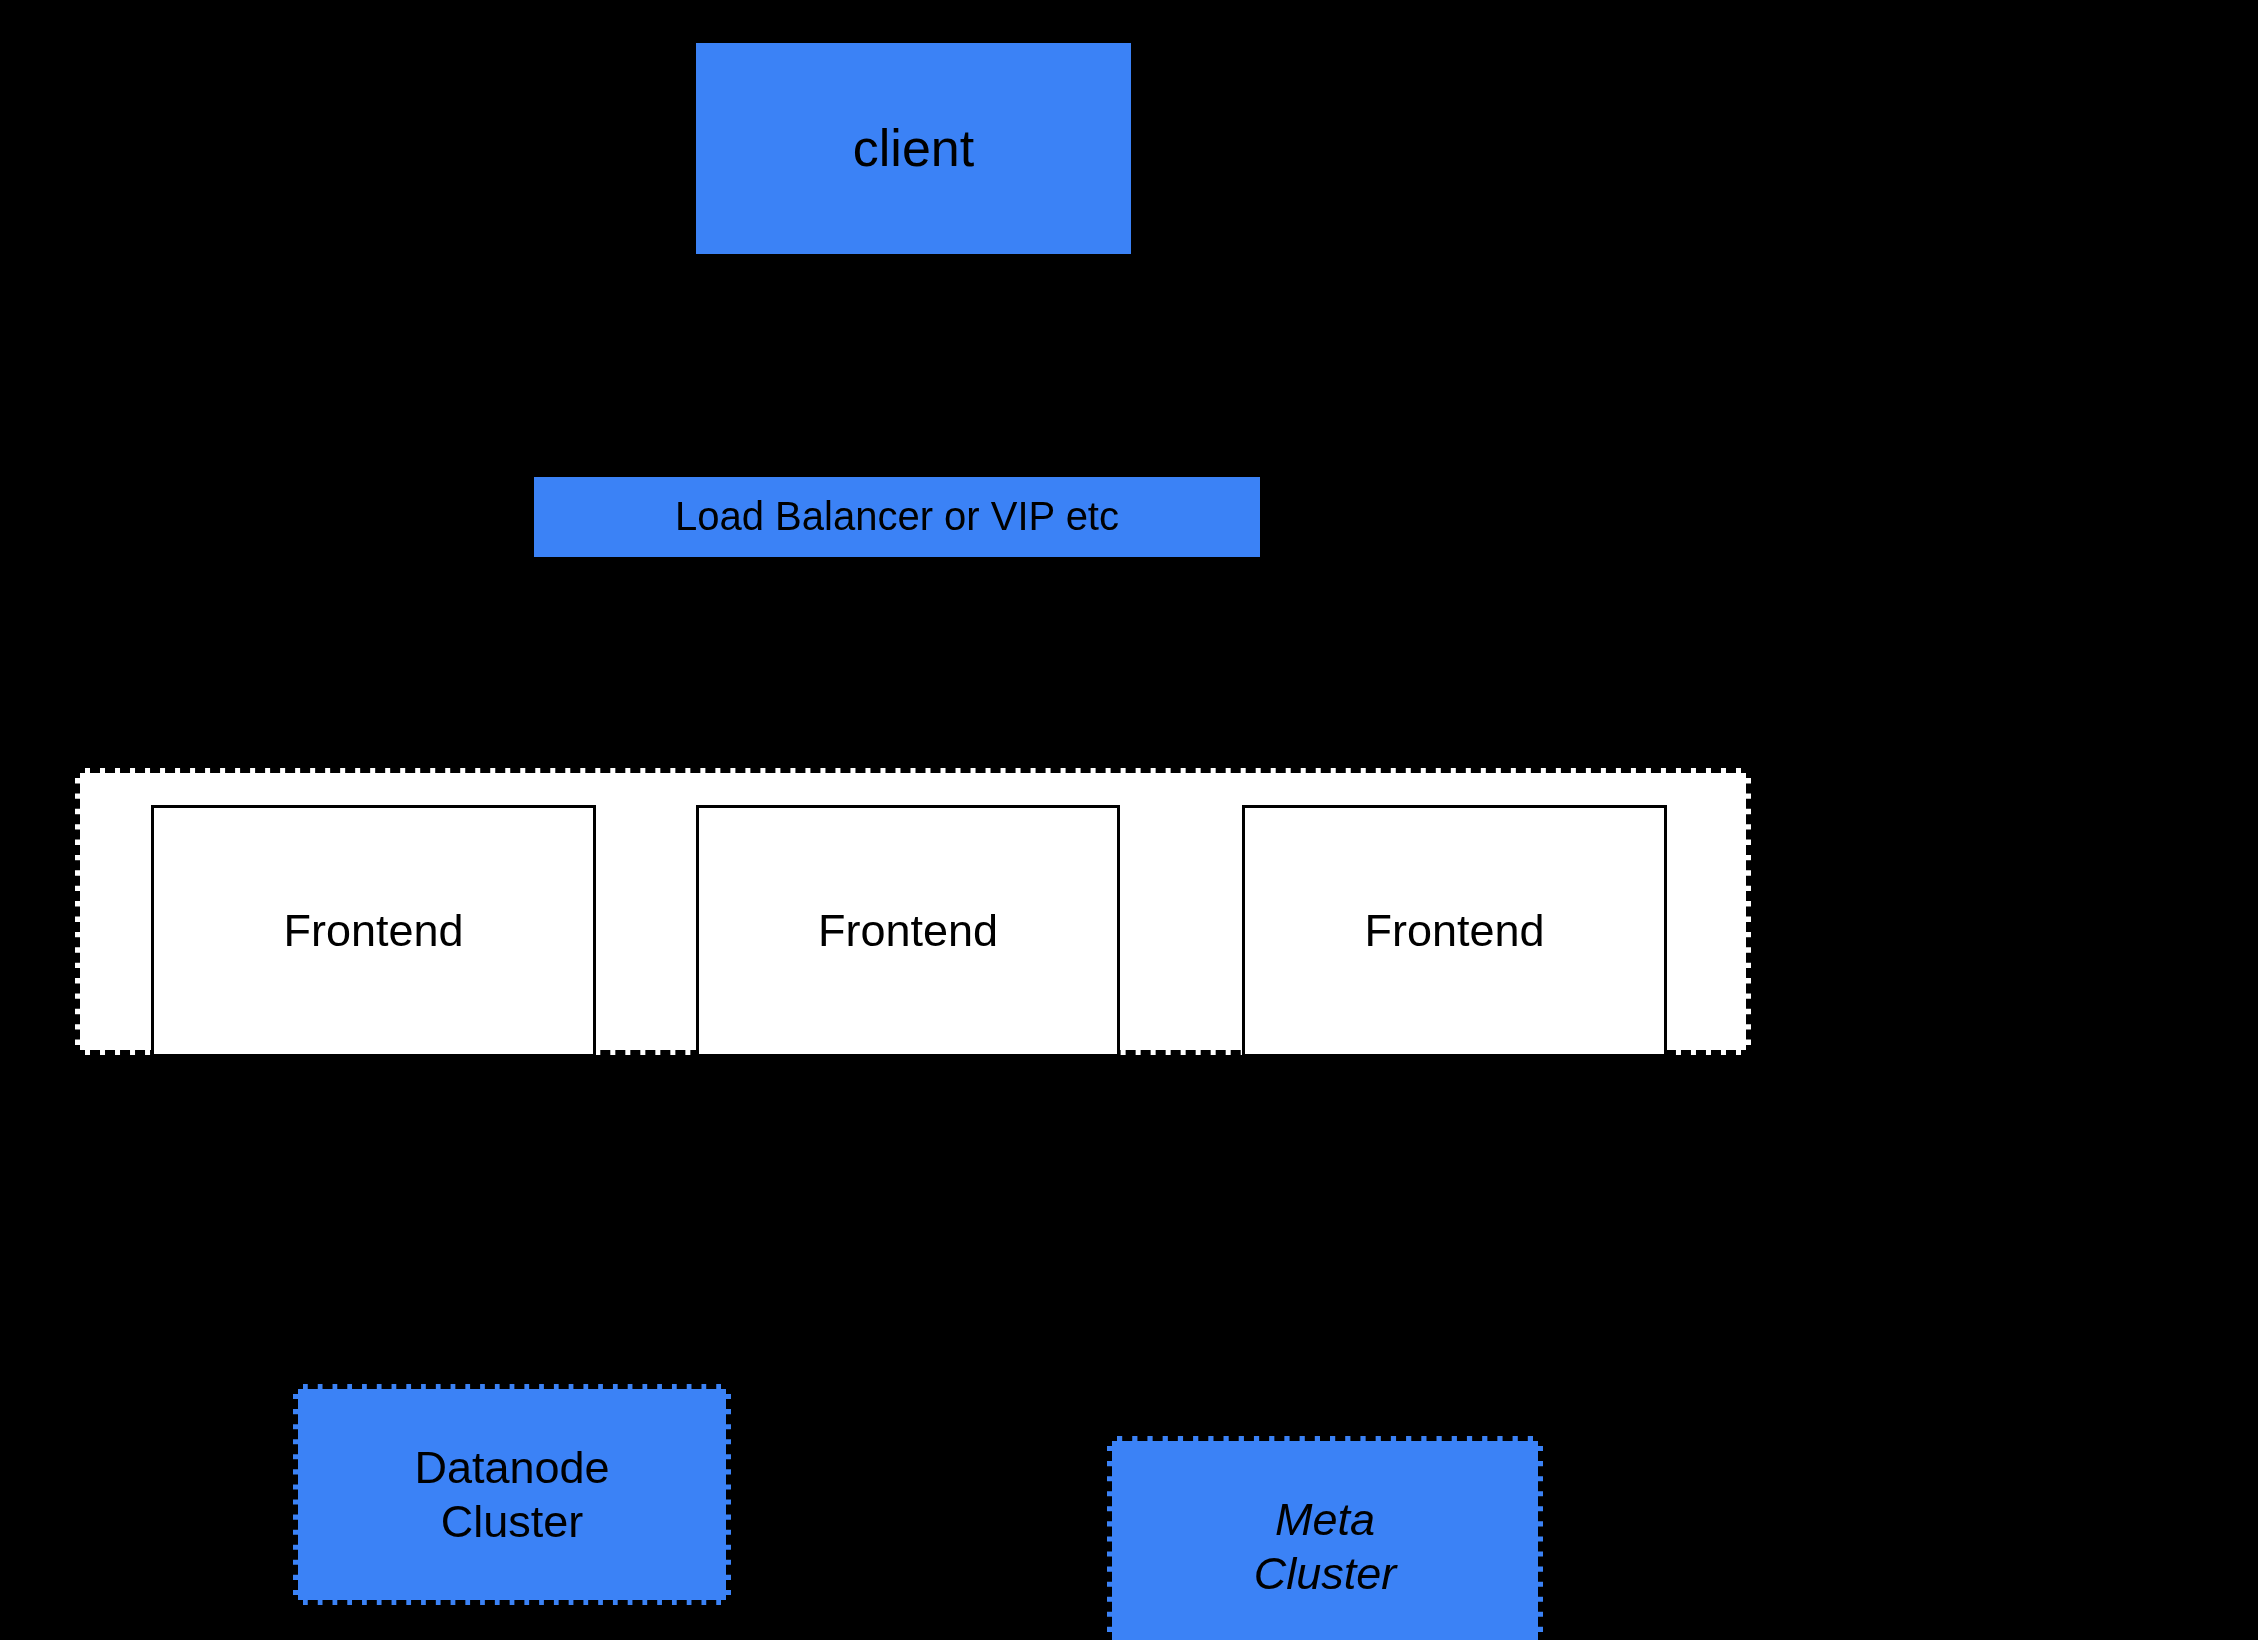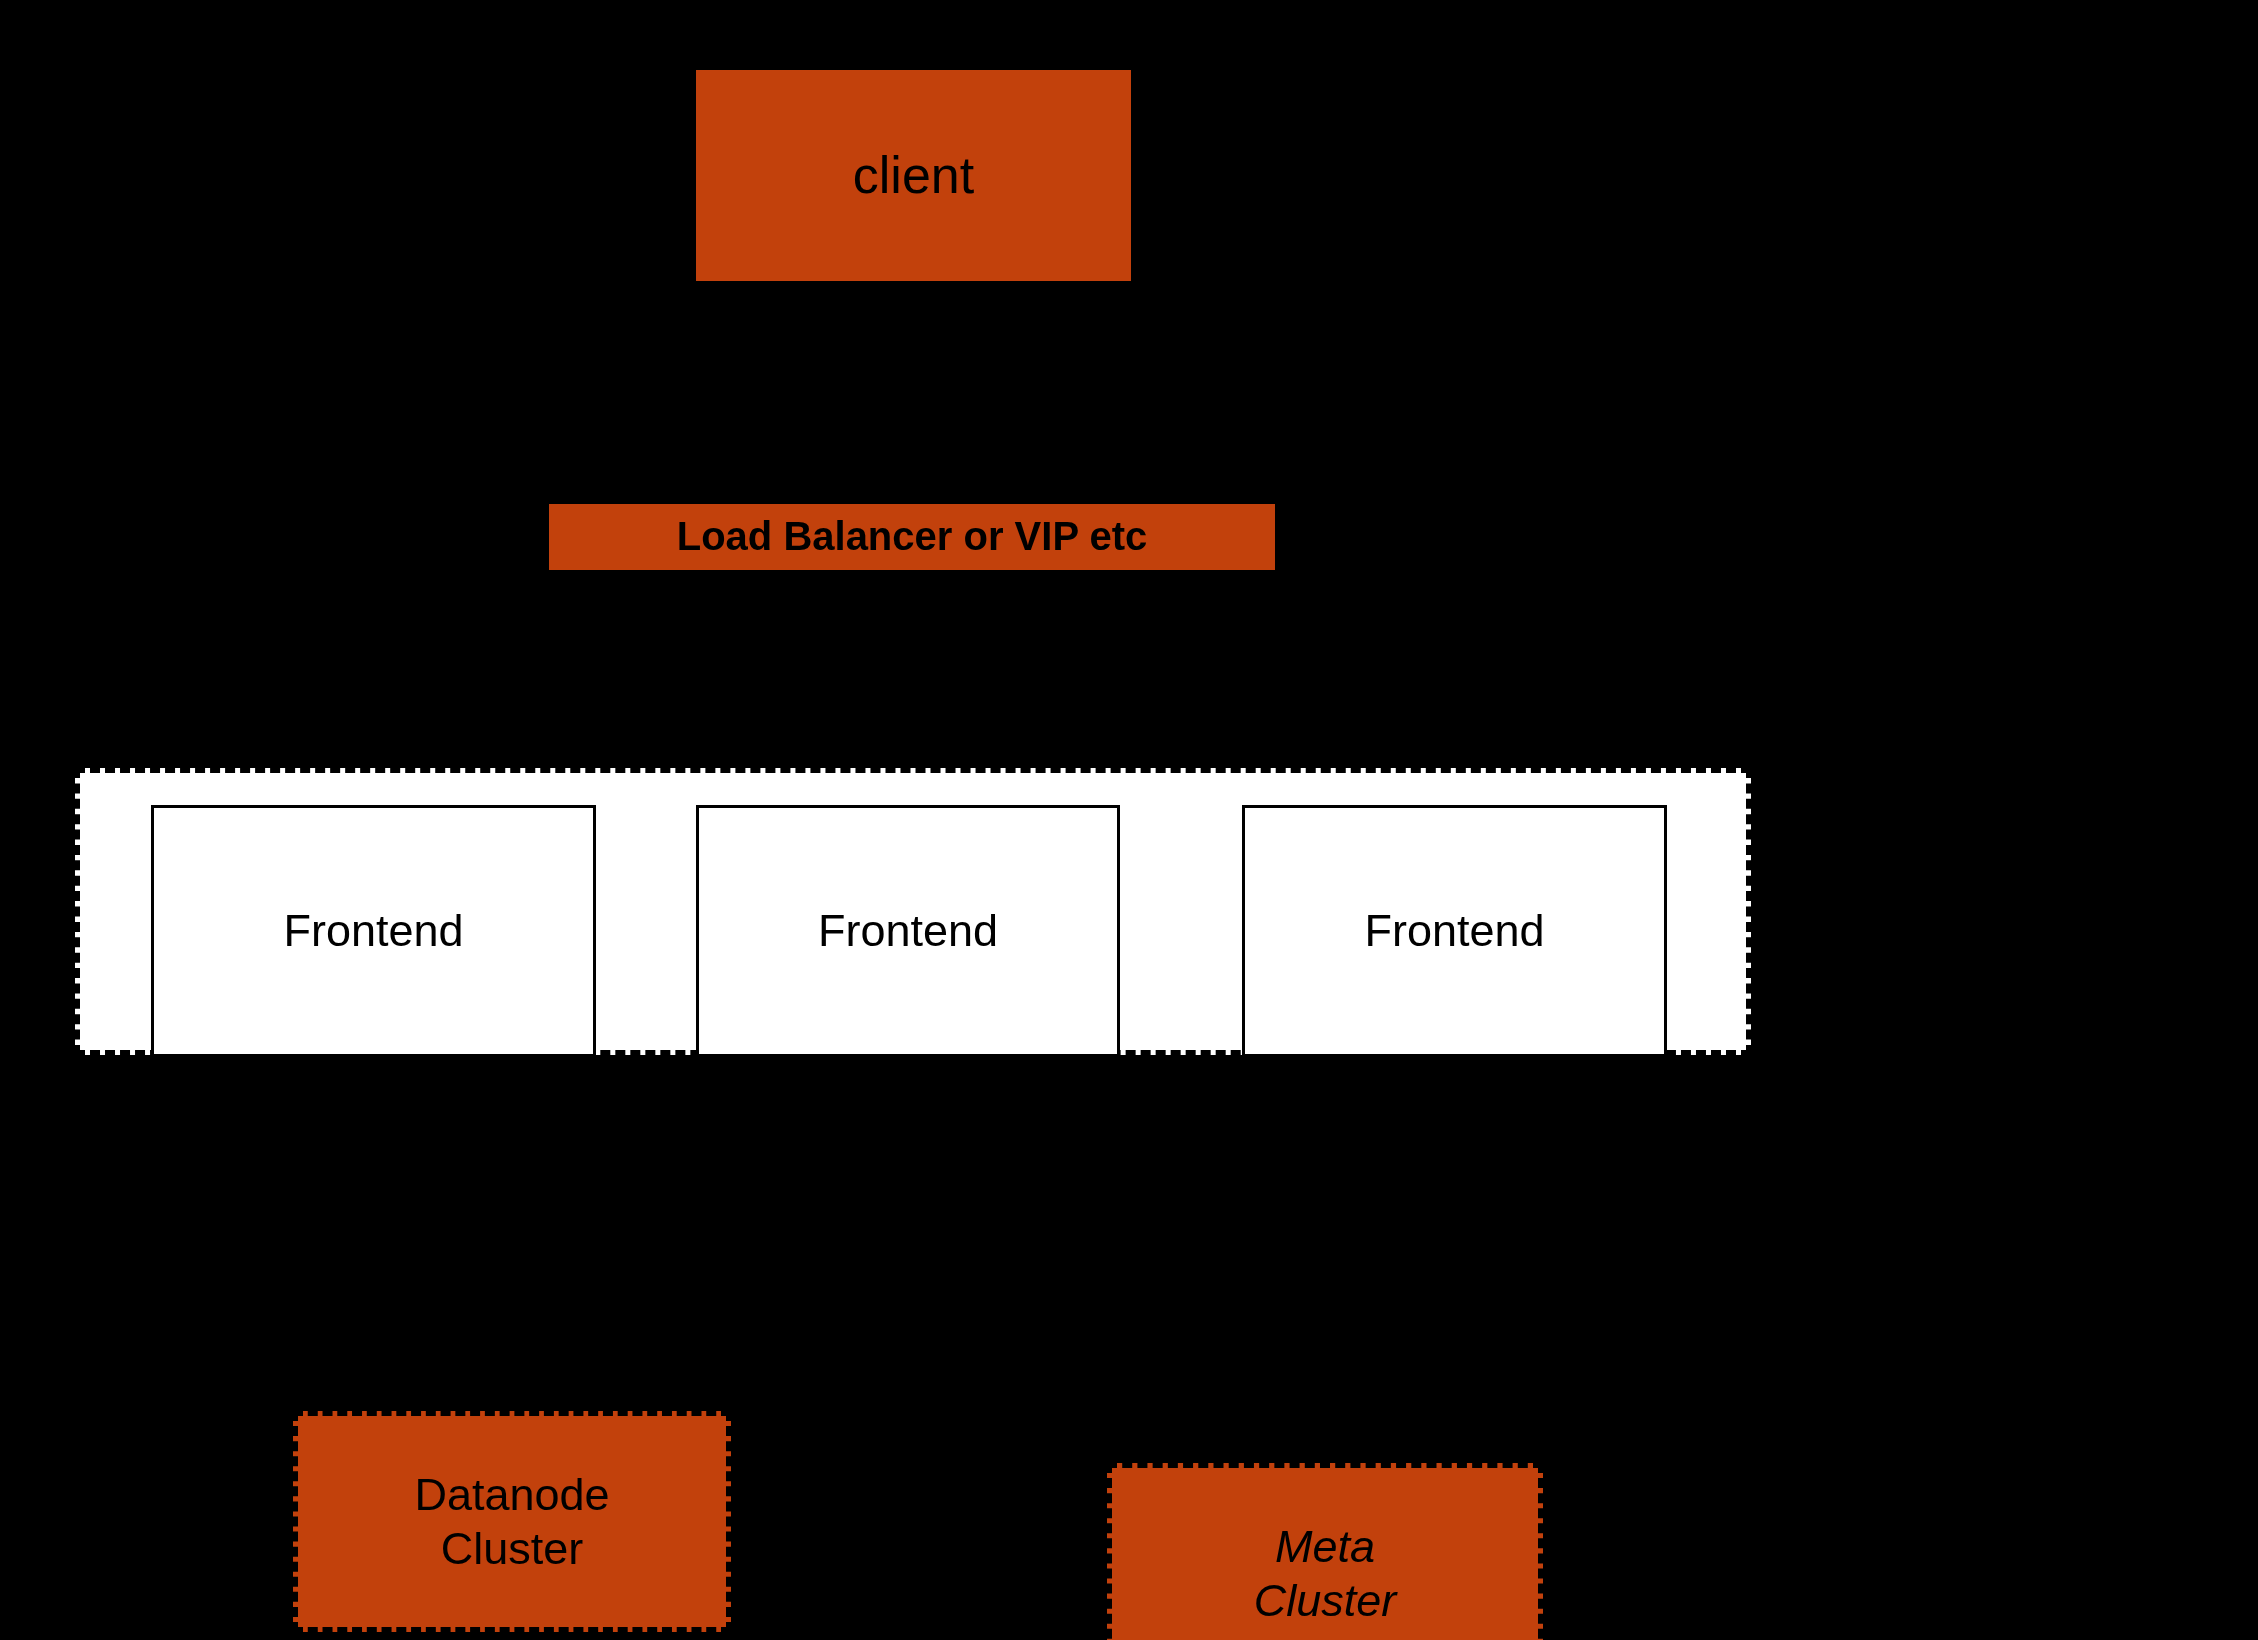--- a/index.html
+++ b/index.html
@@ -18,45 +18,43 @@
     -webkit-font-smoothing: antialiased;
   }
   .node {
     position: absolute;
     box-sizing: border-box;
     display: flex;
     align-items: center;
     justify-content: center;
     text-align: center;
     color: #000000;
-    background: #c2410c;
+    background: #3b82f6;
     line-height: 1.18;
     white-space: pre-line;
-    margin-top: 27px;
   }
 
   
   .client-box {
     left: 696px;
     top: 43px;
     width: 435px;
     height: 211px;
     font-size: 52px;
     border: none;
   }
 
   
   .lb-box {
-    left: 549px;
+    left: 534px;
     top: 477px;
     width: 726px;
-    height: 66px;
+    height: 80px;
     font-size: 40px;
     border: none;
-    font-weight: bold;
   }
 
   
   .frontend-cluster {
     position: absolute;
     left: 75px;
     top: 768px;
     width: 1676px;
     height: 287px;
     box-sizing: border-box;

